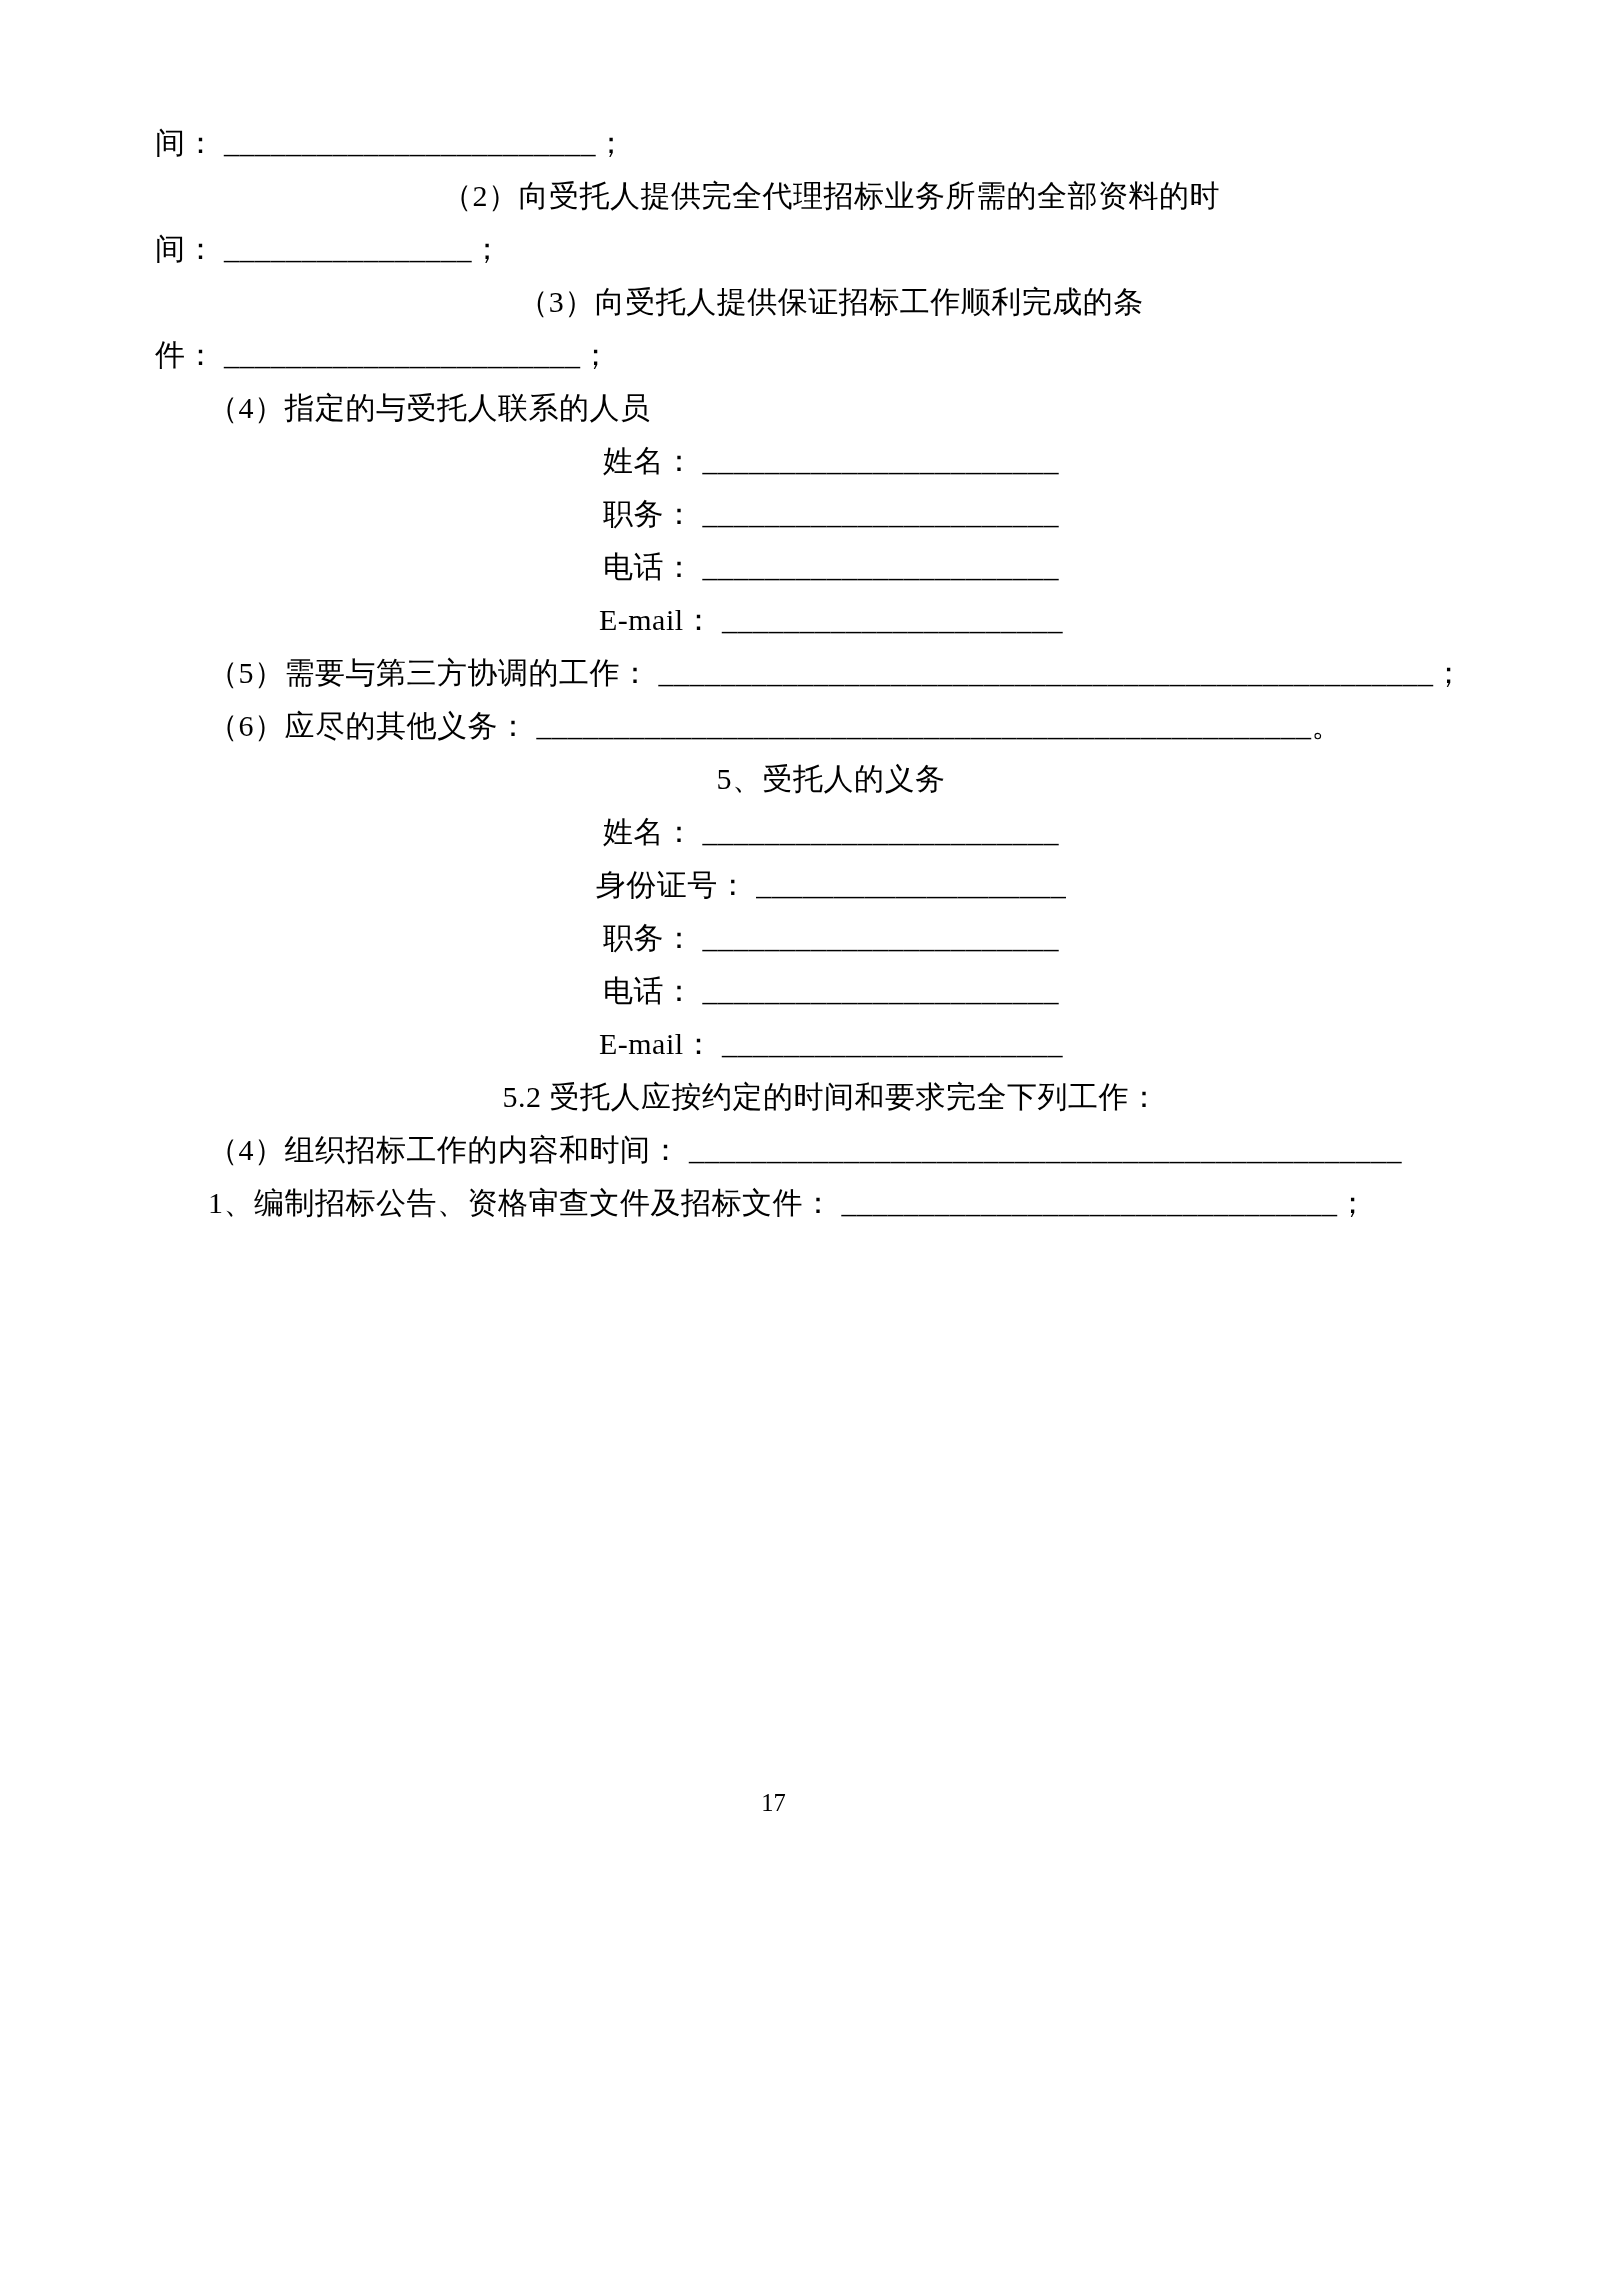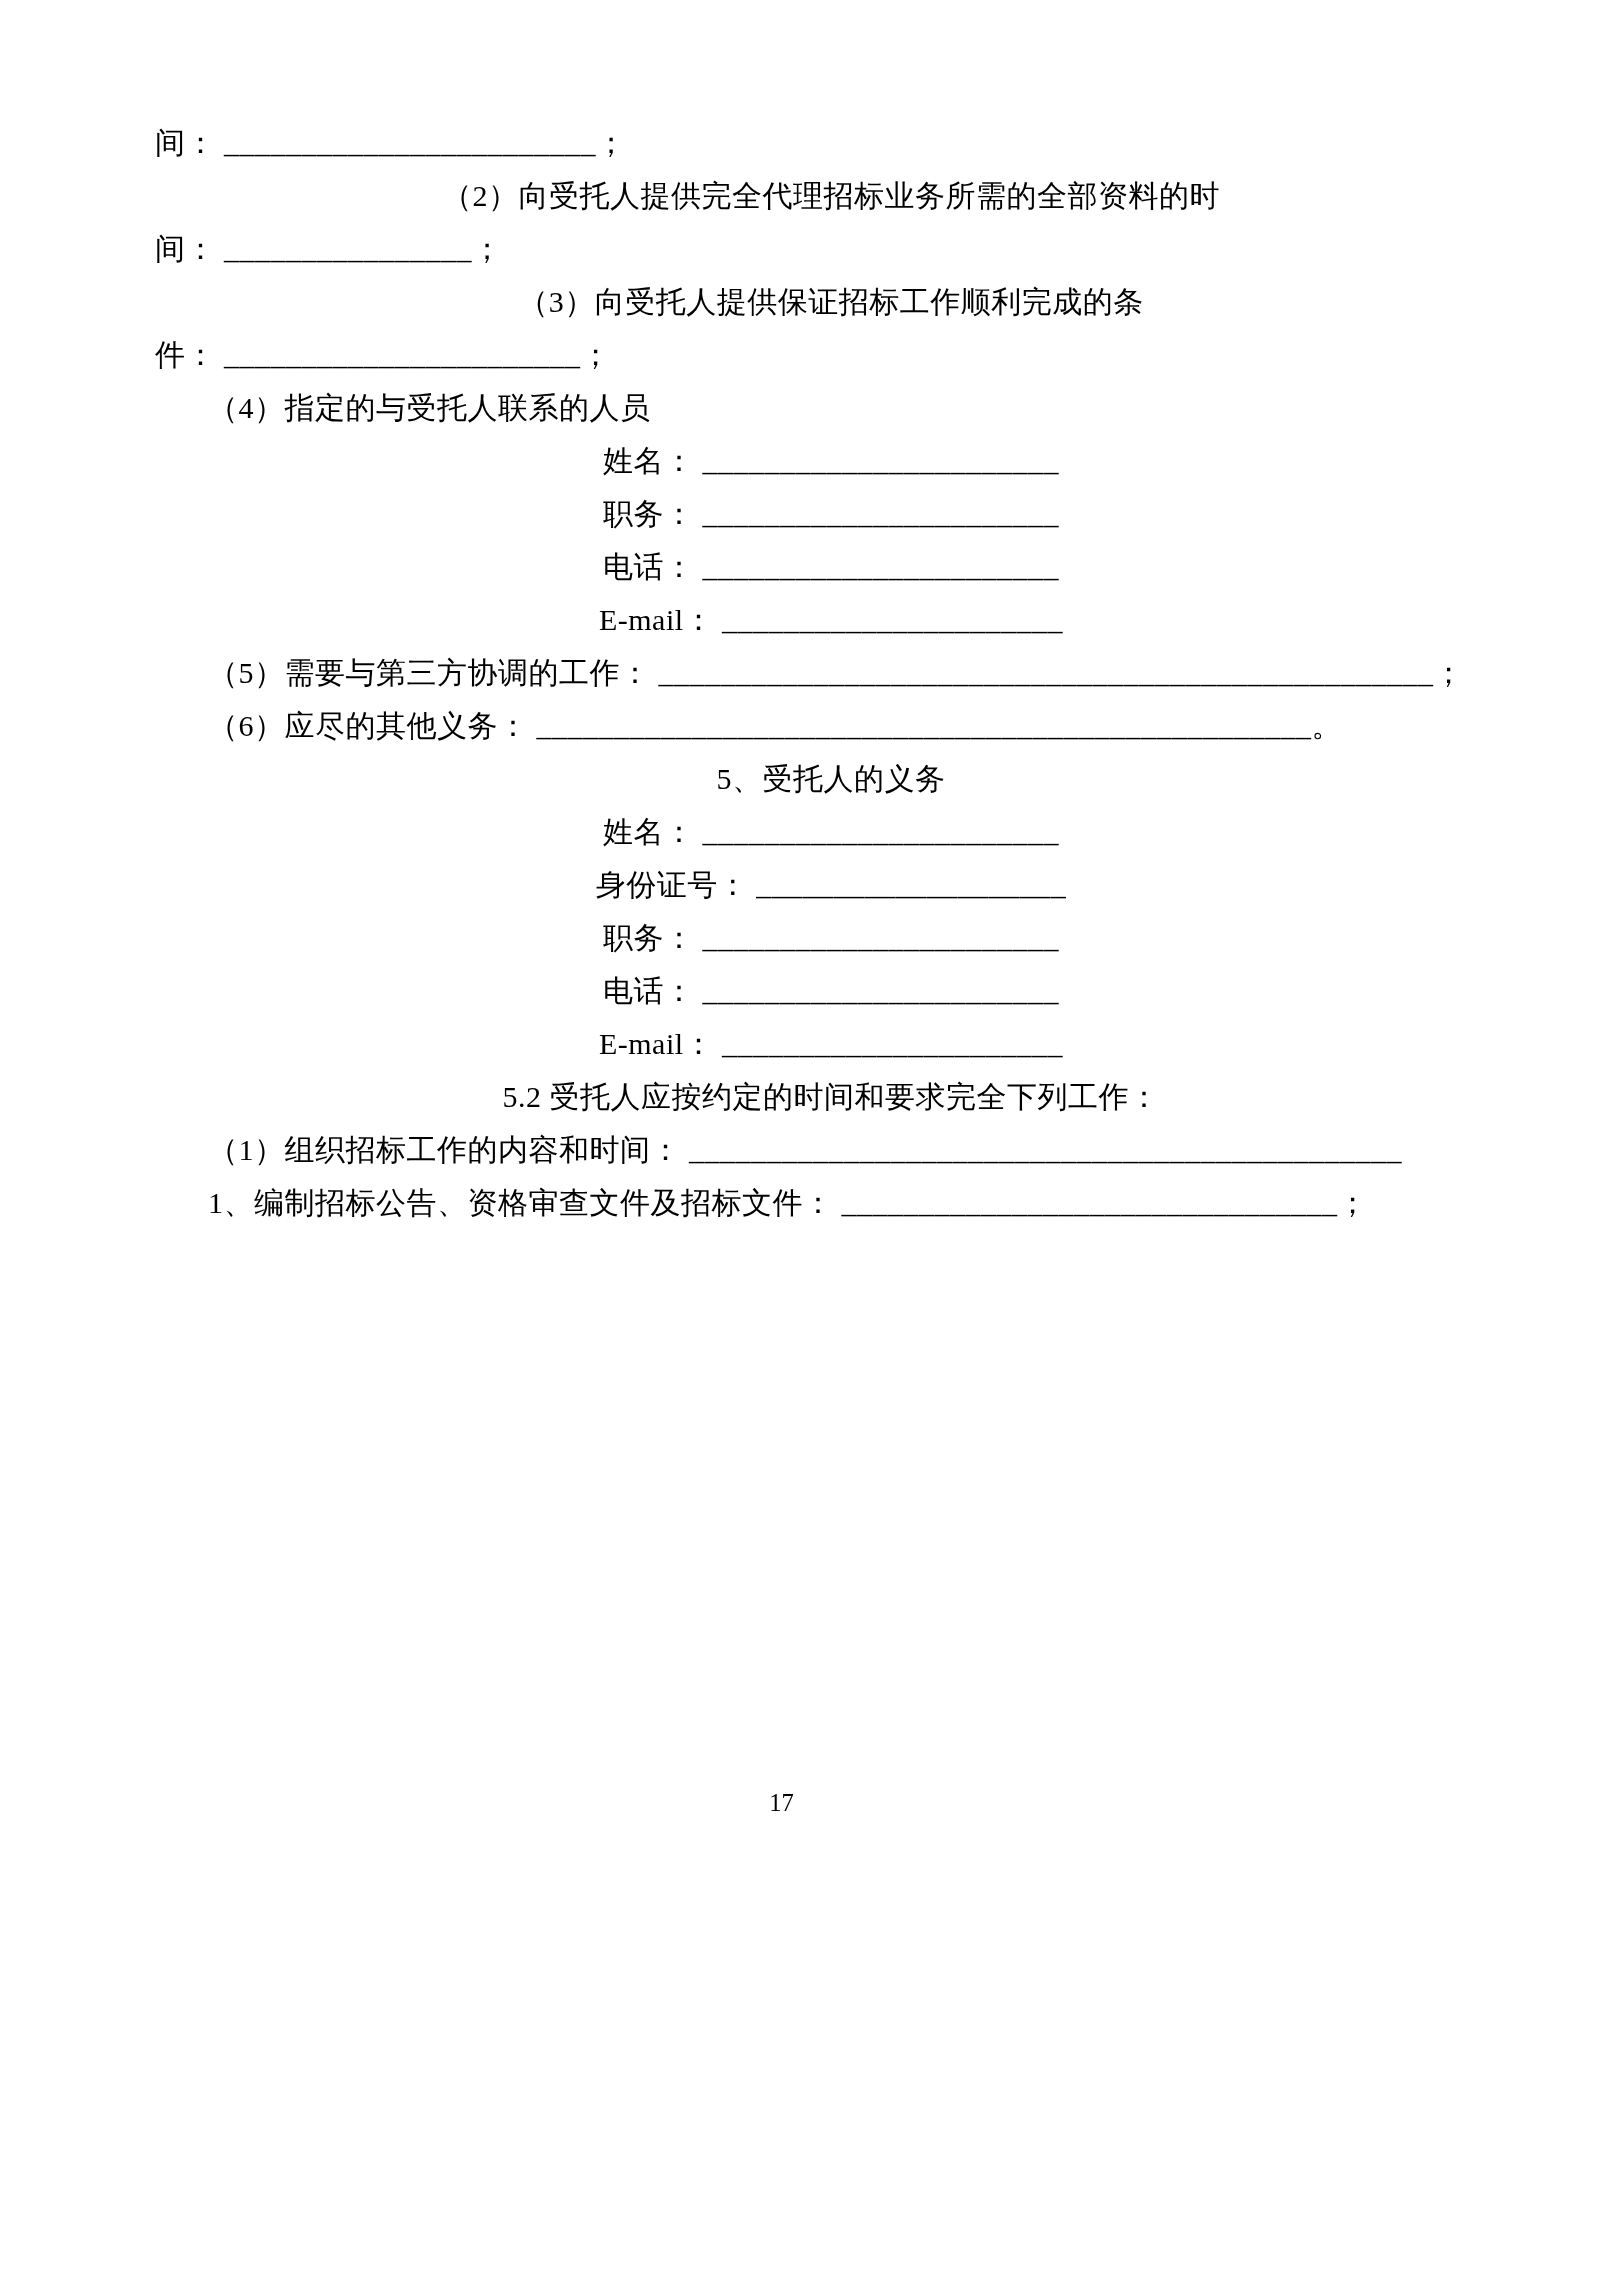--- a/index.html
+++ b/index.html
@@ -32,21 +32,21 @@
   
   .ind1 { text-indent: 38px; text-align: center; }
   .ind2 { text-indent: 53px; }
   
   .js2 { letter-spacing: 17.3px; }
   .js3 { letter-spacing: 25.5px; }
   .bold { font-weight: normal; }
   .page-number {
     position: absolute;
     top: 1789px;
-    left: 12px;
+    left: 4px;
     width: 100%;
     text-align: center;
     font-size: 24.5px;
     color: #000000;
   }
 </style>
 </head>
 <body>
 
 <div class="page">
@@ -63,18 +63,18 @@
     <p class="ind1">E-mail： ______________________</p>
     <p class="ind2">（5）需要与第三方协调的工作： __________________________________________________；</p>
     <p class="ind2">（6）应尽的其他义务： __________________________________________________。</p>
     <p class="ind1 bold">5、受托人的义务</p>
     <p class="ind1">姓名： _______________________</p>
     <p class="ind1">身份证号： ____________________</p>
     <p class="ind1">职务： _______________________</p>
     <p class="ind1">电话： _______________________</p>
     <p class="ind1">E-mail： ______________________</p>
     <p class="ind1">5.2 受托人应按约定的时间和要求完全下列工作：</p>
-    <p class="ind2">（1）组织招标工作的内容和时间： ______________________________________________</p>
+    <p class="ind2">（4）组织招标工作的内容和时间： ______________________________________________</p>
     <p class="ind2">1、编制招标公告、资格审查文件及招标文件： ________________________________；</p>
   </div>
   <div class="page-number">17</div>
 </div>
 
 
 </body></html>

